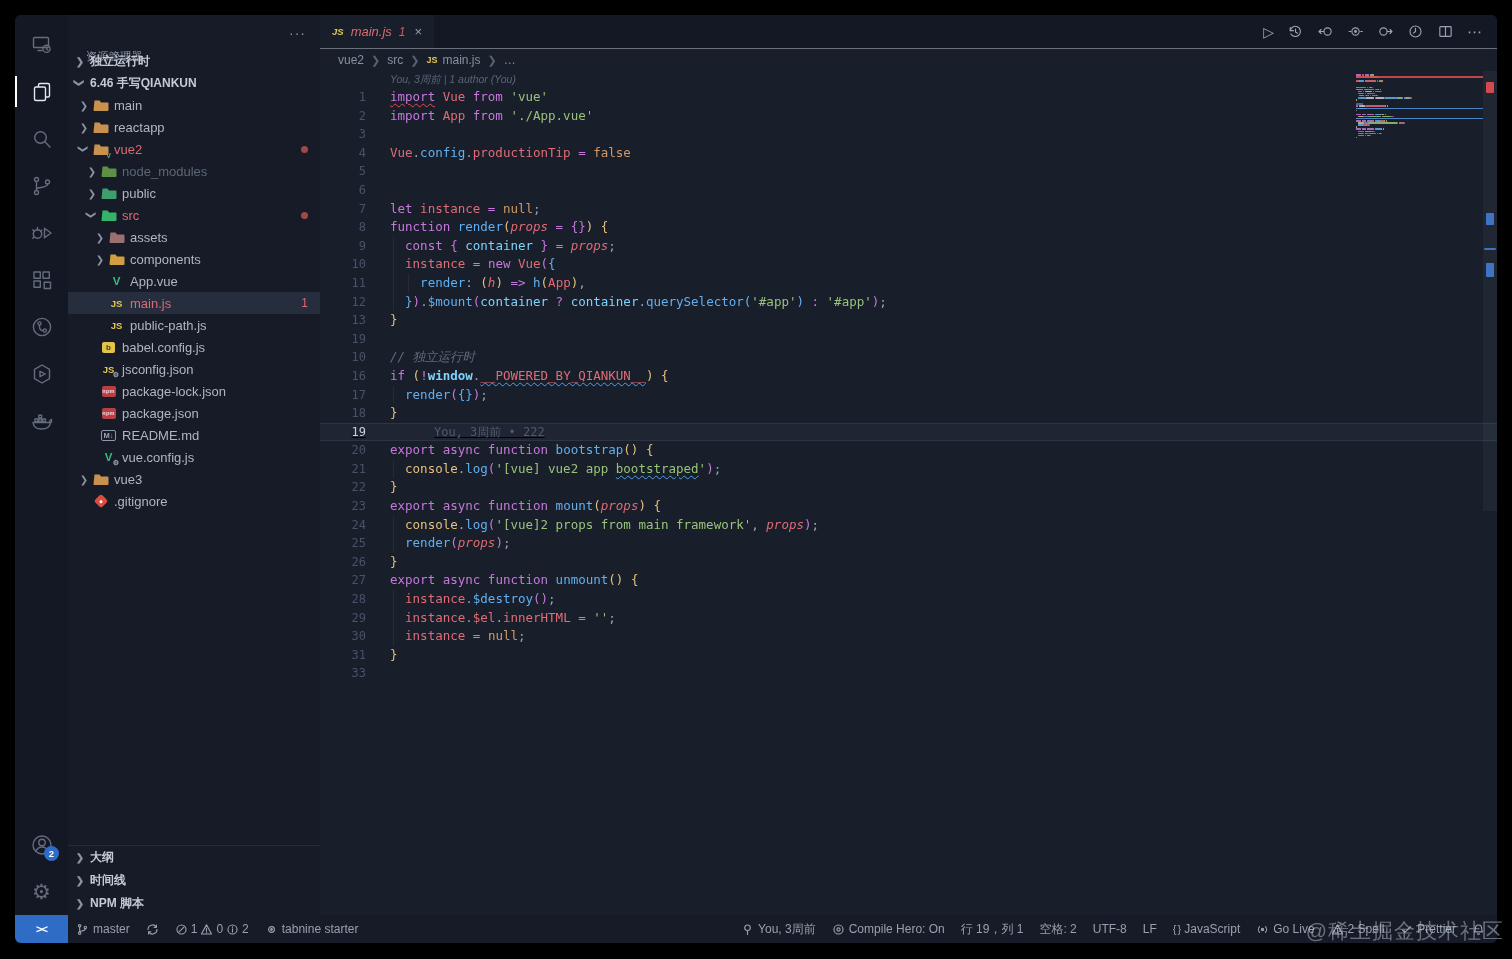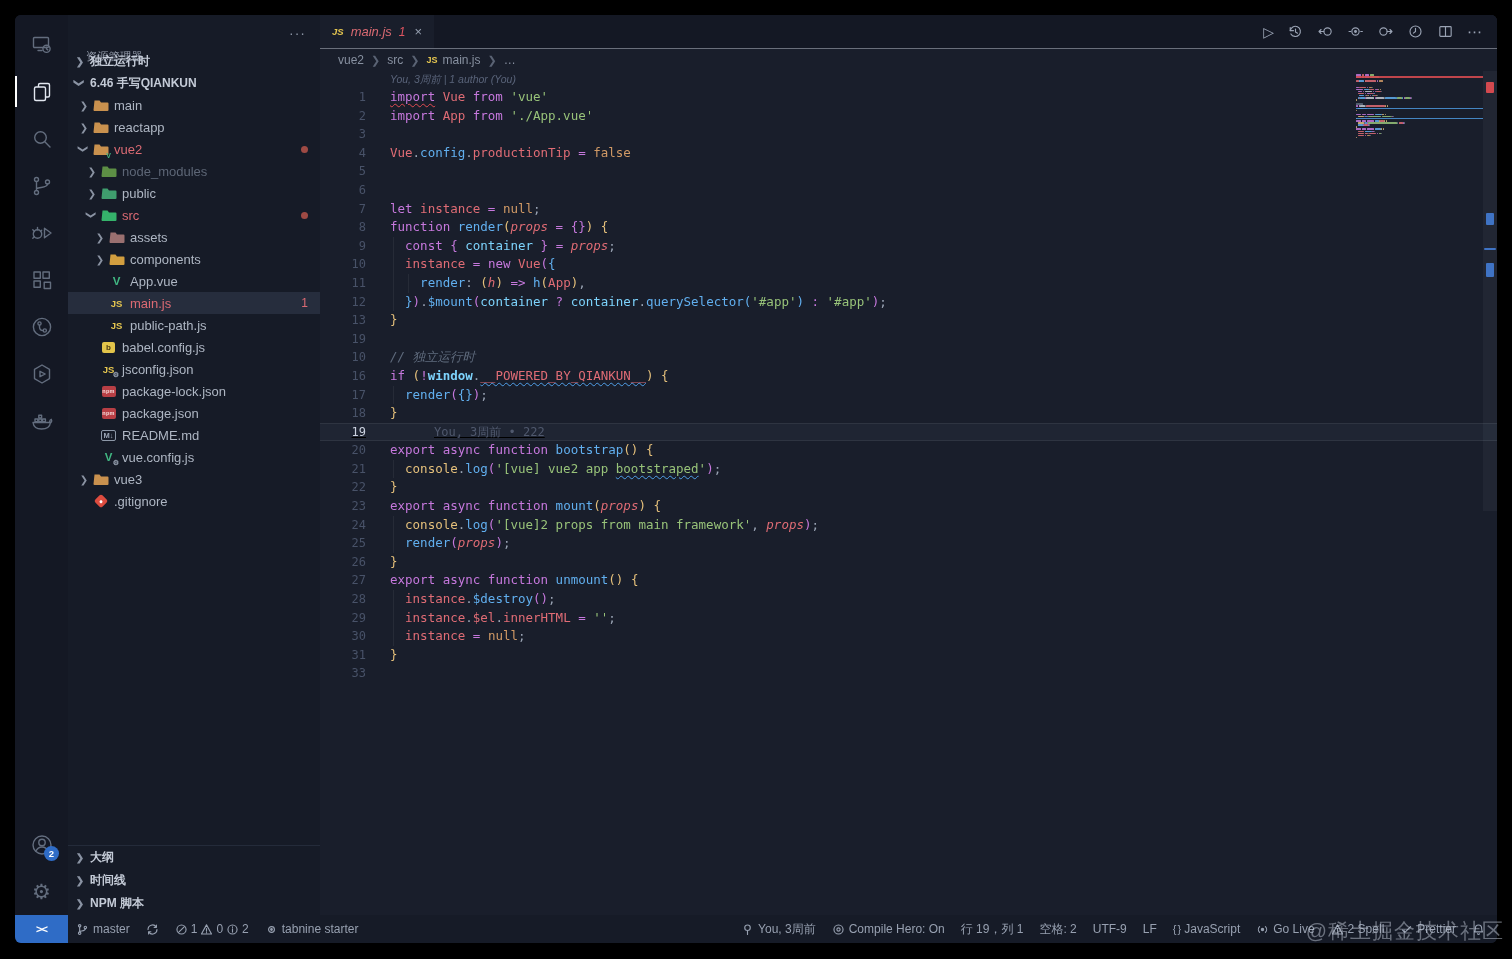--- a/index.html
+++ b/index.html
@@ -912,21 +912,21 @@
           </span>
           <span>Compile Hero: On</span>
         </div>
         <div class="st-item">
           <span>行 19，列 1</span>
         </div>
         <div class="st-item">
           <span>空格: 2</span>
         </div>
         <div class="st-item">
-          <span>UTF-9</span>
+          <span>UTF-8</span>
         </div>
         <div class="st-item">
           <span>LF</span>
         </div>
         <div class="st-item">
           <span style="display: inline-flex;">
             <span style="font-size:11px;letter-spacing:-1px;">{ }</span>
           </span>
           <span>JavaScript</span>
         </div>

